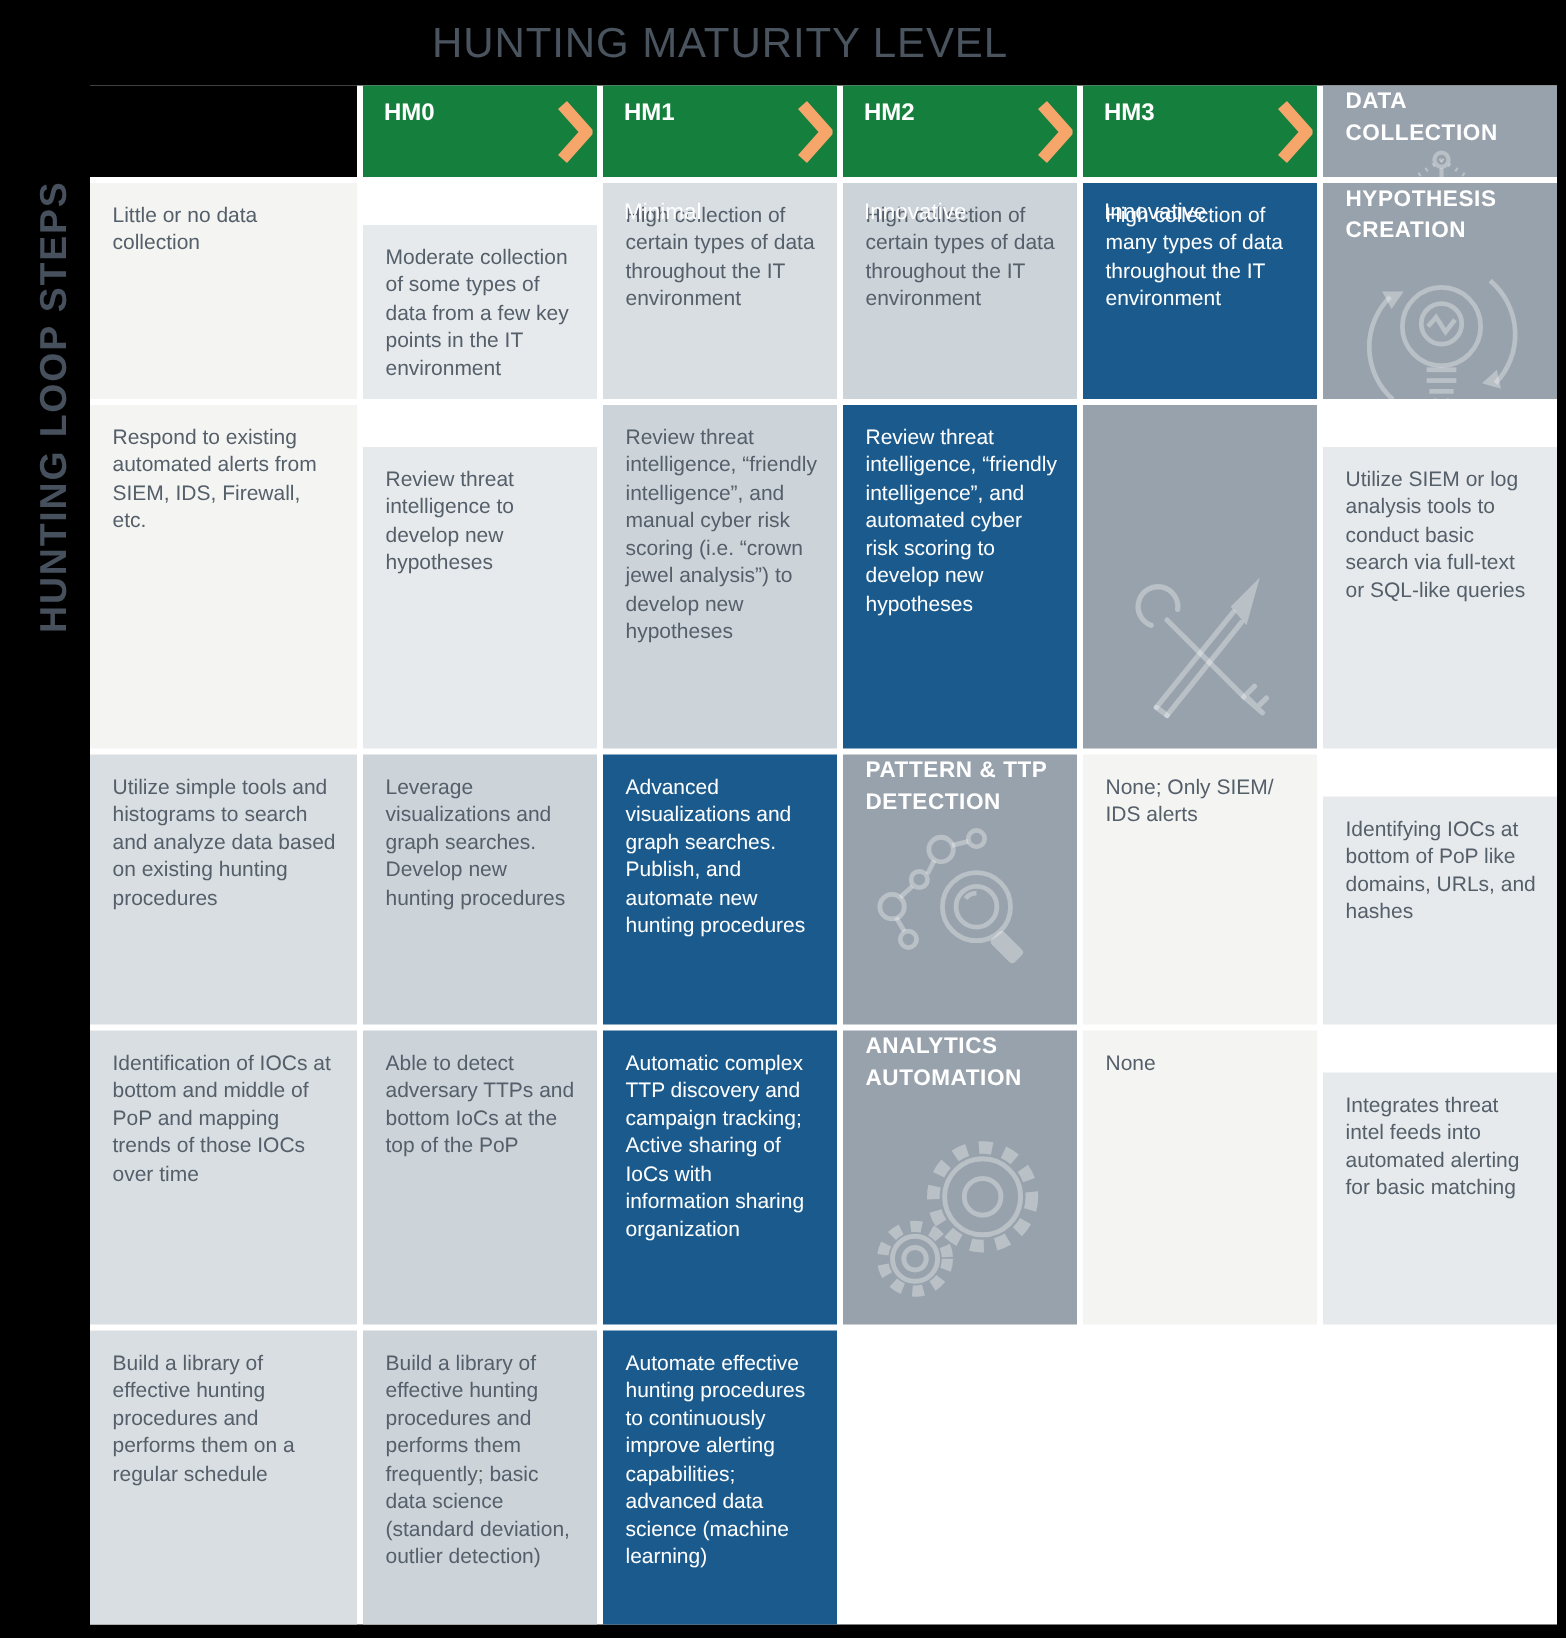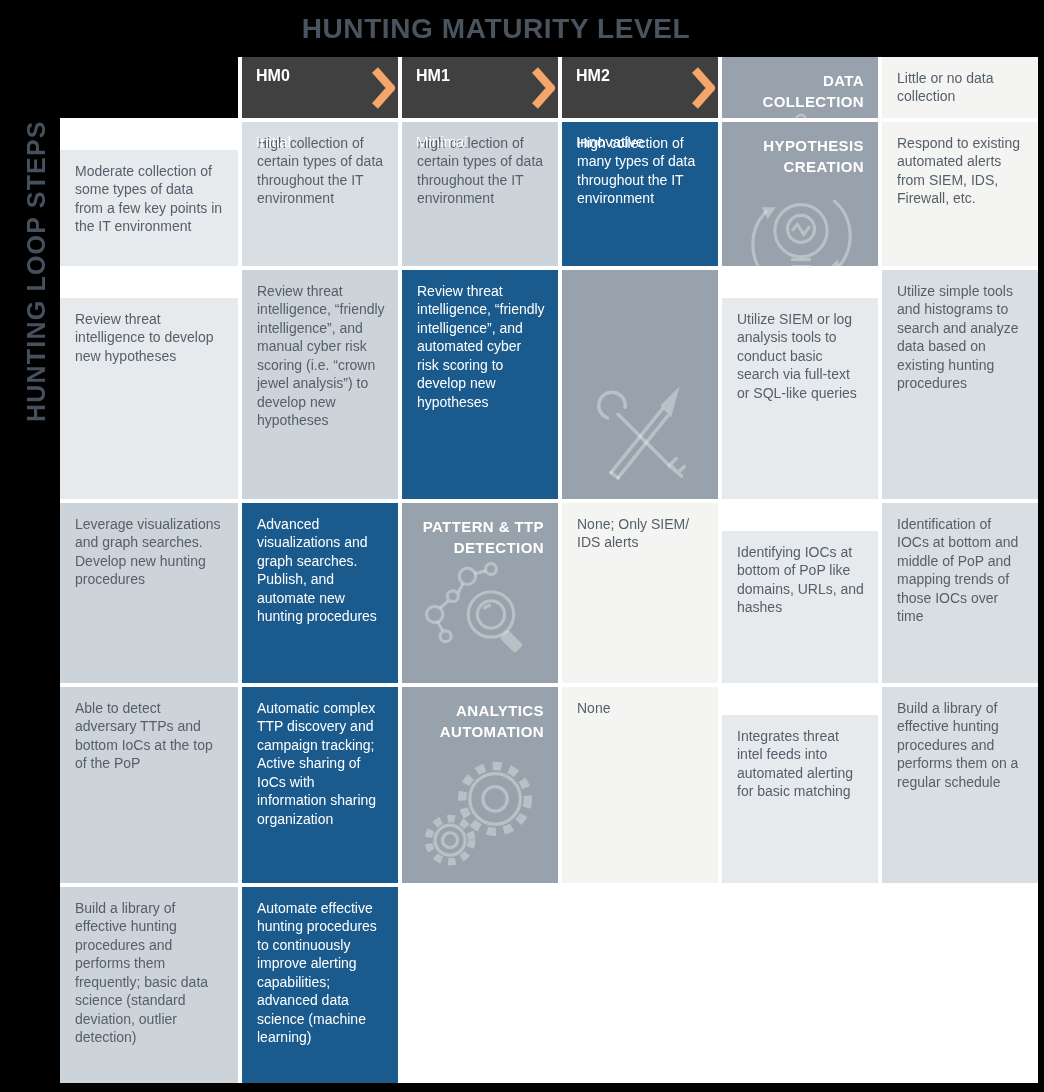--- a/index.html
+++ b/index.html
@@ -6,52 +6,51 @@
   .canvas{
     position:relative;
     width:1044px;height:1092px;
     background:#000000;
     font-family:"Liberation Sans", sans-serif;
     overflow:hidden;
   }
   .title{
     position:absolute;top:13px;left:0;width:960px;
     text-align:center;
-    font-size:28px;font-weight:700;letter-spacing:.6px;
+    font-size:28px;font-weight:400;letter-spacing:.6px;
     color:#49545f;
-    margin-left:16px;
   }
   .vlabel{
     position:absolute;left:-114px;top:252px;width:300px;height:40px;
     transform:rotate(-90deg);
     text-align:center;line-height:40px;
     font-size:25px;font-weight:700;letter-spacing:1.2px;
     color:#46515d;white-space:nowrap;
   }
   .grid{
     position:absolute;left:60px;top:57px;
     display:grid;
     grid-template-columns:178px 156px 156px 156px 156px 156px;
     grid-template-rows:61px 144px 229px 180px 196px 196px;
     gap:4px;
     background:#ffffff;
   }
   .corner{background:#000000;}
   .colhead{
-    background:#404040;color:#fff;
+    background:#15803d;color:#fff;
     padding:10px 12px 8px 14px;
     position:relative;
   }
   .colhead .code{display:block;font-size:16px;font-weight:700;margin-bottom:4px;}
   .colhead .sub{display:block;font-size:15px;font-weight:400;margin-top:48px;}
   .chev{position:absolute;right:3px;top:50%;transform:translateY(-50%);}
   .rowhead{
     background:#98a2ac;color:#fff;
-    padding:14px 14px 8px 15px;
-    display:flex;flex-direction:column;text-align:right;
+    padding:1px 14px 8px 15px;
+    display:flex;flex-direction:column;
   }
   .rowhead .rlabel{
     font-size:15px;font-weight:700;letter-spacing:.4px;line-height:1.38;
   }
   .rowhead .ricon{margin-top:auto;align-self:center;}
   .cell{
     padding:12px 13px 12px 15px;
     font-size:14px;line-height:1.32;
     color:#555f6a;
   }
@@ -84,20 +83,27 @@
     </div>
     <div class="colhead">
       <span class="code">HM1</span>
       <span class="sub">Minimal</span>
       <svg class="chev" width="24" height="46" viewBox="0 0 24 46">
           <polyline points="4,5 20,23 4,41" fill="none" stroke="#f6a66a" stroke-width="8"></polyline>
         </svg>
     </div>
     <div class="colhead">
       <span class="code">HM2</span>
+      <span class="sub">Innovative</span>
+      <svg class="chev" width="24" height="46" viewBox="0 0 24 46">
+          <polyline points="4,5 20,23 4,41" fill="none" stroke="#f6a66a" stroke-width="8"></polyline>
+        </svg>
+    </div>
+    <div class="colhead">
+      <span class="code">HM3</span>
       <span class="sub">Innovative</span>
       <svg class="chev" width="24" height="46" viewBox="0 0 24 46">
           <polyline points="4,5 20,23 4,41" fill="none" stroke="#f6a66a" stroke-width="8"></polyline>
         </svg>
     </div>
 
     <div class="rowhead">
       <span class="rlabel">DATA COLLECTION</span>
       <span class="ricon">
         <svg width="116" height="90" viewBox="0 0 120 96">

